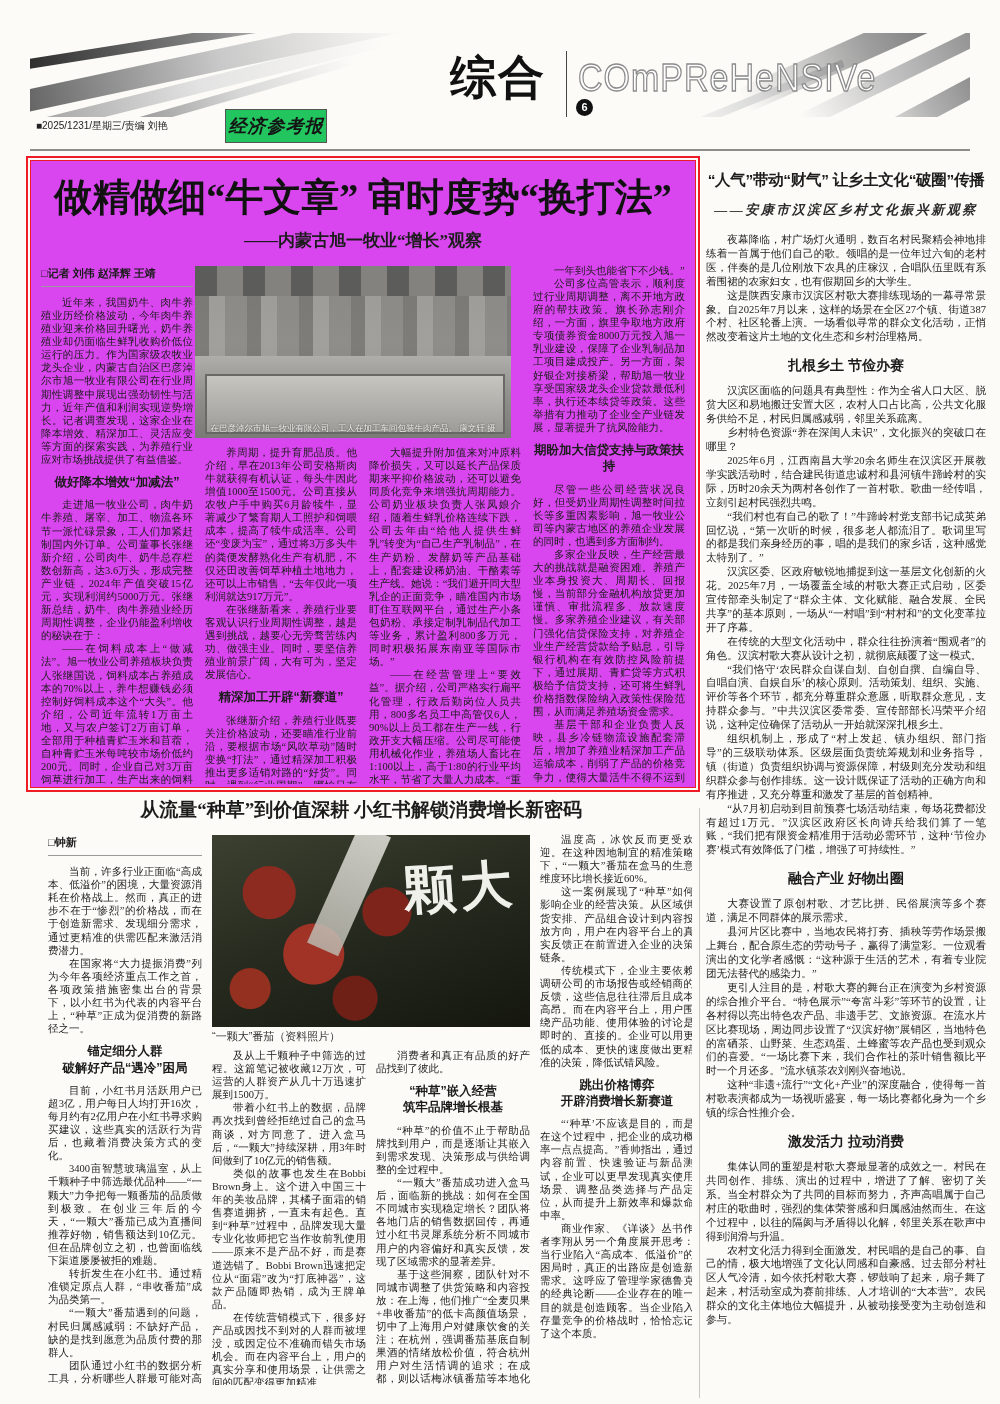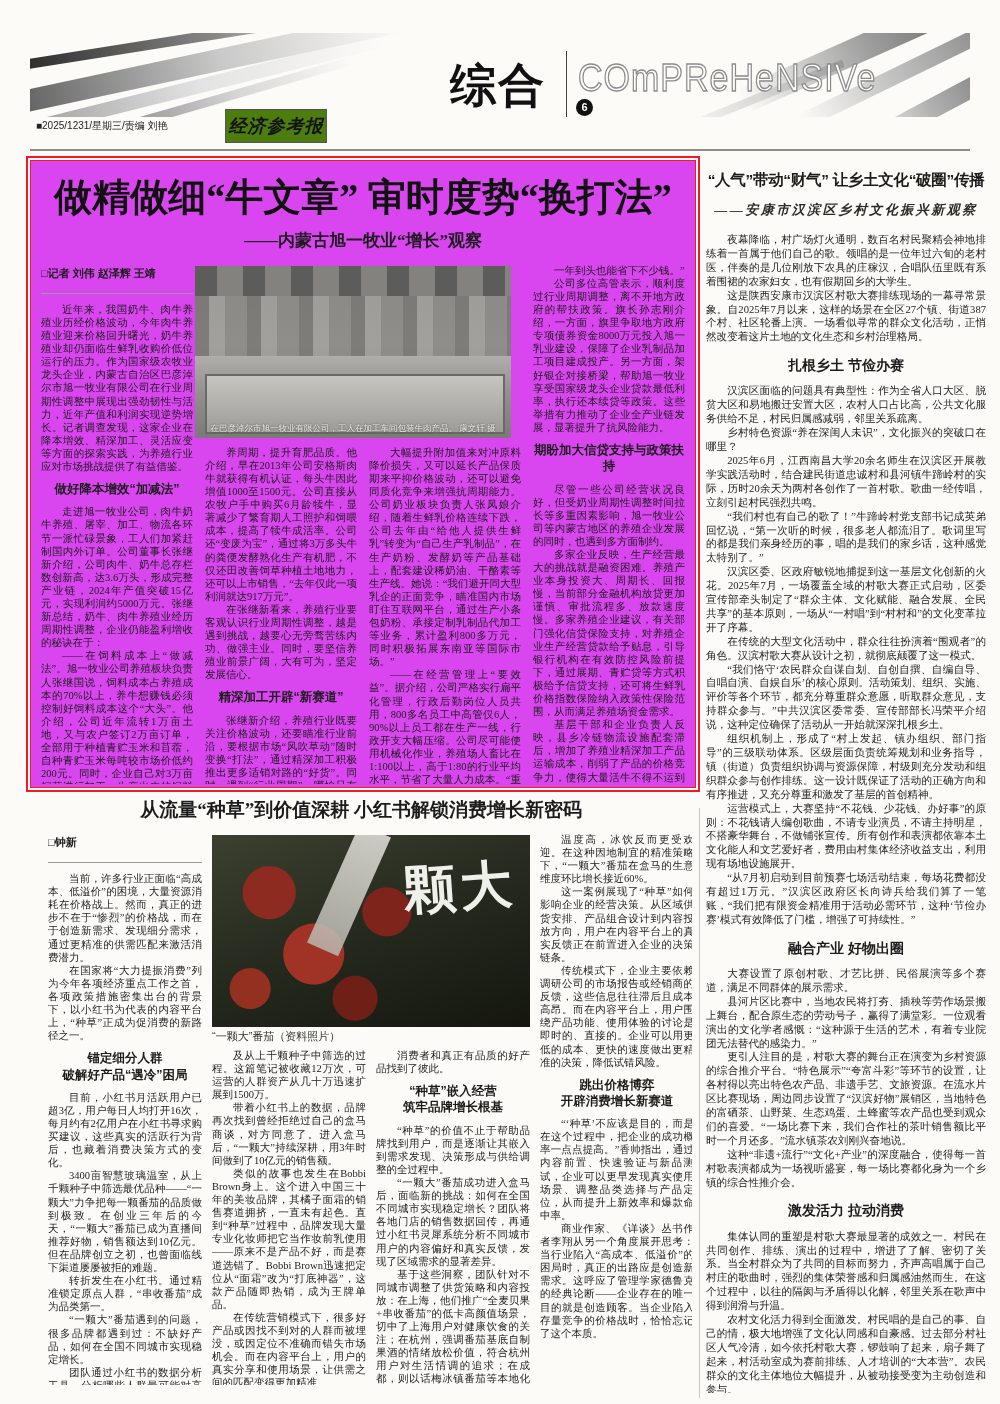--- a/index.html
+++ b/index.html
@@ -2,32 +2,32 @@
 <html><head>
 <meta charset="utf-8">
 <style>
   html,body{margin:0;padding:0;background:#e9e7e2;}
   #page{position:relative;width:1000px;height:1404px;background:#fcfbf8;margin:0 auto;overflow:hidden;
         font-family:"Liberation Serif","DejaVu Serif",serif;color:#1c1c1c;}
   
   #mast{position:absolute;left:30px;top:33px;width:940px;height:116px;}
   #mast-art{position:absolute;left:0;top:0;width:940px;height:84px;overflow:hidden;}
   .streak{position:absolute;border-radius:2px;}
-  #sec-cn{position:absolute;left:420px;top:22px;font-size:46px;font-weight:900;letter-spacing:2px;
+  #sec-cn{position:absolute;left:420px;top:14px;font-size:46px;font-weight:900;letter-spacing:2px;
           font-family:"Liberation Sans","DejaVu Sans",sans-serif;color:#111;}
   #sec-div{position:absolute;left:536px;top:18px;width:1px;height:66px;background:#444;}
   #sec-en{position:absolute;left:548px;top:22px;font-size:34px;letter-spacing:1px;color:#fff;
           -webkit-text-stroke:1.2px #8b8b8b;font-family:"Liberation Sans","DejaVu Sans",sans-serif;
           transform:scaleY(1.15);transform-origin:left top;}
   #page-circle{position:absolute;left:546px;top:66px;width:17px;height:17px;border-radius:50%;
           background:#111;color:#fff;font-size:11px;line-height:17px;text-align:center;
           font-family:"Liberation Sans",sans-serif;font-weight:700;}
   #dateline{position:absolute;left:6px;top:86px;font-size:10px;color:#222;
           font-family:"Liberation Sans","DejaVu Sans",sans-serif;}
-  #logo-box{position:absolute;left:195px;top:76px;width:100px;height:32px;background:#4d7c0f;
+  #logo-box{position:absolute;left:195px;top:76px;width:100px;height:32px;background:#22c55e;
           border:1px solid #555;display:flex;align-items:center;justify-content:center;}
   #logo-box span{font-size:18px;font-weight:900;font-style:italic;color:#141414;letter-spacing:1px;}
   #mast-rule{position:absolute;left:0;top:116px;width:940px;height:2px;background:#8f8d89;}
   
   #art-main{position:absolute;left:30px;top:160px;width:664px;height:626px;
             border:1px solid #ee1c25;outline:2px solid #ee1c25;outline-offset:2px;background:#d946ef;}
   #main-title{margin:16px 8px 0;text-align:center;font-size:38px;font-weight:900;letter-spacing:0px;
             line-height:1.1;color:#111;}
   #main-subtitle{margin:10px 0 0;text-align:center;font-size:17px;font-weight:700;}
   #main-cols{position:relative;margin:12px 10px 0;display:flex;gap:12px;height:520px;overflow:hidden;}
@@ -64,21 +64,21 @@
             radial-gradient(circle at 45% 85%,#6e1f16 0 22px,transparent 23px),
             linear-gradient(160deg,#3b4030 0%,#23271c 55%,#15170f 100%);}
   .bp-text{position:absolute;right:14px;top:18px;color:#fdfdf8;font-size:52px;font-weight:900;
             letter-spacing:4px;transform:rotate(-4deg);font-family:"Liberation Sans",sans-serif;opacity:.94;}
   .bp-blade{position:absolute;left:120px;top:-10px;width:34px;height:130px;background:linear-gradient(180deg,#e8e6df,#b9b7ae);
             transform:rotate(24deg);opacity:.85;}
   #bottom-photo-cap{position:absolute;left:167px;top:196px;width:318px;text-align:left;font-size:11px;color:#333;
             font-family:"Liberation Sans",sans-serif;}
   
   .blk-p{margin:0;text-indent:2em;text-align:justify;}
-  .blk-by{font-weight:700;font-size:11px;border-bottom:1px solid #9a9a9a;padding:1px 0 13px;margin:2px 0 9px;
+  .blk-by{font-weight:700;font-size:11px;border-bottom:1px solid #9a9a9a;padding:1px 0 6px;margin:2px 0 9px;
           font-family:"Liberation Sans","DejaVu Sans",sans-serif;text-indent:0;}
   .blk-h{margin:8px 0;text-align:center;white-space:pre-line;font-weight:800;text-indent:0;
           font-family:"Liberation Sans","DejaVu Sans",sans-serif;font-size:12.5px;line-height:1.3;}
   #right-body .blk-h{font-size:14px;margin:12px 0 10px;}
   #col-divider{position:absolute;left:699px;top:808px;width:1px;height:590px;background:#c9c7c2;}
 </style>
 </head>
 <body>
 
 <div id="page">
@@ -151,21 +151,20 @@
         <p class="blk-p">这是陕西安康市汉滨区村歌大赛排练现场的一幕寻常景象。自2025年7月以来，这样的场景在全区27个镇、街道387个村、社区轮番上演。一场看似寻常的群众文化活动，正悄然改变着这片土地的文化生态和乡村治理格局。</p>
         <h4 class="blk-h">扎根乡土 节俭办赛</h4>
         <p class="blk-p">汉滨区面临的问题具有典型性：作为全省人口大区、脱贫大区和易地搬迁安置大区，农村人口占比高，公共文化服务供给不足，村民归属感减弱，邻里关系疏离。</p>
         <p class="blk-p">乡村特色资源“养在深闺人未识”，文化振兴的突破口在哪里？</p>
         <p class="blk-p">2025年6月，江西南昌大学20余名师生在汉滨区开展教学实践活动时，结合建民街道忠诚村和县河镇牛蹄岭村的实际，历时20余天为两村各创作了一首村歌。歌曲一经传唱，立刻引起村民强烈共鸣。</p>
         <p class="blk-p">“我们村也有自己的歌了！”牛蹄岭村党支部书记成英弟回忆说，“第一次听的时候，很多老人都流泪了。歌词里写的都是我们亲身经历的事，唱的是我们的家乡话，这种感觉太特别了。”</p>
         <p class="blk-p">汉滨区委、区政府敏锐地捕捉到这一基层文化创新的火花。2025年7月，一场覆盖全域的村歌大赛正式启动，区委宣传部牵头制定了“群众主体、文化赋能、融合发展、全民共享”的基本原则，一场从“一村唱”到“村村和”的文化变革拉开了序幕。</p>
         <p class="blk-p">在传统的大型文化活动中，群众往往扮演着“围观者”的角色。汉滨村歌大赛从设计之初，就彻底颠覆了这一模式。</p>
         <p class="blk-p">“我们恪守‘农民群众自谋自划、自创自撰、自编自导、自唱自演、自娱自乐’的核心原则。活动策划、组织、实施、评价等各个环节，都充分尊重群众意愿，听取群众意见，支持群众参与。”中共汉滨区委常委、宣传部部长冯荣平介绍说，这种定位确保了活动从一开始就深深扎根乡土。</p>
         <p class="blk-p">组织机制上，形成了“村上发起、镇办组织、部门指导”的三级联动体系。区级层面负责统筹规划和业务指导，镇（街道）负责组织协调与资源保障，村级则充分发动和组织群众参与创作排练。这一设计既保证了活动的正确方向和有序推进，又充分尊重和激发了基层的首创精神。</p>
-        <p class="blk-p">运营模式上，大赛坚持“不花钱、少花钱、办好事”的原则：不花钱请人编创歌曲，不请专业演员，不请主持明星，不搭豪华舞台，不做铺张宣传。所有创作和表演都依靠本土文化能人和文艺爱好者，费用由村集体经济收益支出，利用现有场地设施展开。</p>
         <p class="blk-p">“从7月初启动到目前预赛七场活动结束，每场花费都没有超过1万元。”汉滨区政府区长向诗兵给我们算了一笔账，“我们把有限资金精准用于活动必需环节，这种‘节俭办赛’模式有效降低了门槛，增强了可持续性。”</p>
         <h4 class="blk-h">融合产业 好物出圈</h4>
         <p class="blk-p">大赛设置了原创村歌、才艺比拼、民俗展演等多个赛道，满足不同群体的展示需求。</p>
         <p class="blk-p">县河片区比赛中，当地农民将打夯、插秧等劳作场景搬上舞台，配合原生态的劳动号子，赢得了满堂彩。一位观看演出的文化学者感慨：“这种源于生活的艺术，有着专业院团无法替代的感染力。”</p>
         <p class="blk-p">更引人注目的是，村歌大赛的舞台正在演变为乡村资源的综合推介平台。“特色展示”“夸富斗彩”等环节的设置，让各村得以亮出特色农产品、非遗手艺、文旅资源。在流水片区比赛现场，周边同步设置了“汉滨好物”展销区，当地特色的富硒茶、山野菜、生态鸡蛋、土蜂蜜等农产品也受到观众们的喜爱。“一场比赛下来，我们合作社的茶叶销售额比平时一个月还多。”流水镇茶农刘刚兴奋地说。</p>
         <p class="blk-p">这种“非遗+流行”“文化+产业”的深度融合，使得每一首村歌表演都成为一场视听盛宴，每一场比赛都化身为一个乡镇的综合性推介会。</p>
         <h4 class="blk-h">激发活力 拉动消费</h4>
         <p class="blk-p">集体认同的重塑是村歌大赛最显著的成效之一。村民在共同创作、排练、演出的过程中，增进了了解、密切了关系。当全村群众为了共同的目标而努力，齐声高唱属于自己村庄的歌曲时，强烈的集体荣誉感和归属感油然而生。在这个过程中，以往的隔阂与矛盾得以化解，邻里关系在歌声中得到润滑与升温。</p>
         <p class="blk-p">农村文化活力得到全面激发。村民唱的是自己的事、自己的情，极大地增强了文化认同感和自豪感。过去部分村社区人气冷清，如今依托村歌大赛，锣鼓响了起来，扇子舞了起来，村活动室成为赛前排练、人才培训的“大本营”。农民群众的文化主体地位大幅提升，从被动接受变为主动创造和参与。</p>
       </div>
@@ -178,21 +177,21 @@
     <div id="bottom-cols">
       <div class="bcol">
           <div class="blk-by">□钟新</div>
           <p class="blk-p">当前，许多行业正面临“高成本、低溢价”的困境，大量资源消耗在价格战上。然而，真正的进步不在于“惨烈”的价格战，而在于创造新需求、发现细分需求，通过更精准的供需匹配来激活消费潜力。</p>
           <p class="blk-p">在国家将“大力提振消费”列为今年各项经济重点工作之首，各项政策措施密集出台的背景下，以小红书为代表的内容平台上，“种草”正成为促消费的新路径之一。</p>
           <h4 class="blk-h">锚定细分人群
 破解好产品“遇冷”困局</h4>
           <p class="blk-p">目前，小红书月活跃用户已超3亿，用户每日人均打开16次，每月约有2亿用户在小红书寻求购买建议，这些真实的活跃行为背后，也藏着消费决策方式的变化。</p>
           <p class="blk-p">3400亩智慧玻璃温室，从上千颗种子中筛选最优品种——“一颗大”力争把每一颗番茄的品质做到极致。在创业三年后的今天，“一颗大”番茄已成为直播间推荐好物，销售额达到10亿元。但在品牌创立之初，也曾面临线下渠道屡屡被拒的难题。</p>
           <p class="blk-p">转折发生在小红书。通过精准锁定原点人群，“串收番茄”成为品类第一。</p>
-          <p class="blk-p">“一颗大”番茄遇到的问题，很多品牌都遇到过：不缺好产品，如何在全国不同城市实现稳定增长。</p>
+          <p class="blk-p">“一颗大”番茄遇到的问题，村民归属感减弱：不缺好产品，缺的是找到愿意为品质付费的那群人。</p>
           <p class="blk-p">团队通过小红书的数据分析工具，分析哪些人群最可能对高品质番茄感兴趣。比如，“串收番茄”这个品类存在高需求、低供给、低竞争度的空间。在人群选择上，团队精准锁定“孕期妈妈”——她们更关注健康饮食，愿意为“无激素、零污染”的产品理念付费。</p>
         </div>
       <div class="bcol bpad-photo">
           <p class="blk-p">及从上千颗种子中筛选的过程。这篇笔记被收藏12万次，可运营的人群资产从几十万迅速扩展到1500万。</p>
           <p class="blk-p">带着小红书上的数据，品牌再次找到曾经拒绝过自己的盒马商谈，对方同意了。进入盒马后，“一颗大”持续深耕，用3年时间做到了10亿元的销售额。</p>
           <p class="blk-p">类似的故事也发生在Bobbi Brown身上。这个进入中国三十年的美妆品牌，其橘子面霜的销售赛道拥挤，一直未有起色。直到“种草”过程中，品牌发现大量专业化妆师把它当作妆前乳使用——原来不是产品不好，而是赛道选错了。Bobbi Brown迅速把定位从“面霜”改为“打底神器”，这款产品随即热销，成为王牌单品。</p>
           <p class="blk-p">在传统营销模式下，很多好产品或因找不到对的人群而被埋没，或因定位不准确而错失市场机会。而在内容平台上，用户的真实分享和使用场景，让供需之间的匹配变得更加精准。</p>
         </div>
       <div class="bcol bpad-photo">
           <p class="blk-p">消费者和真正有品质的好产品找到了彼此。</p>

